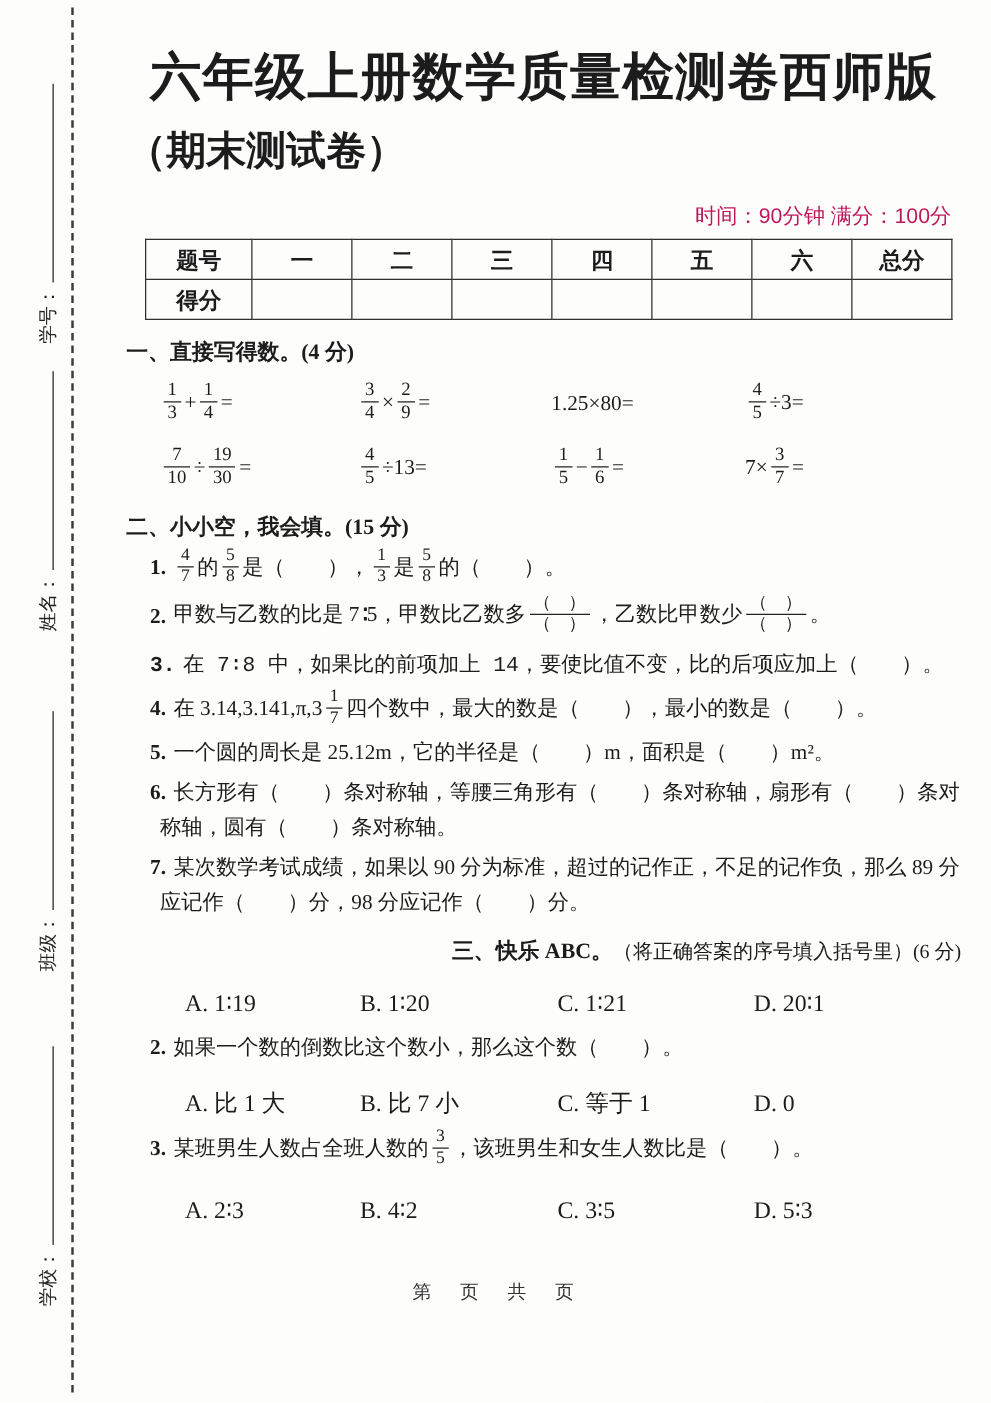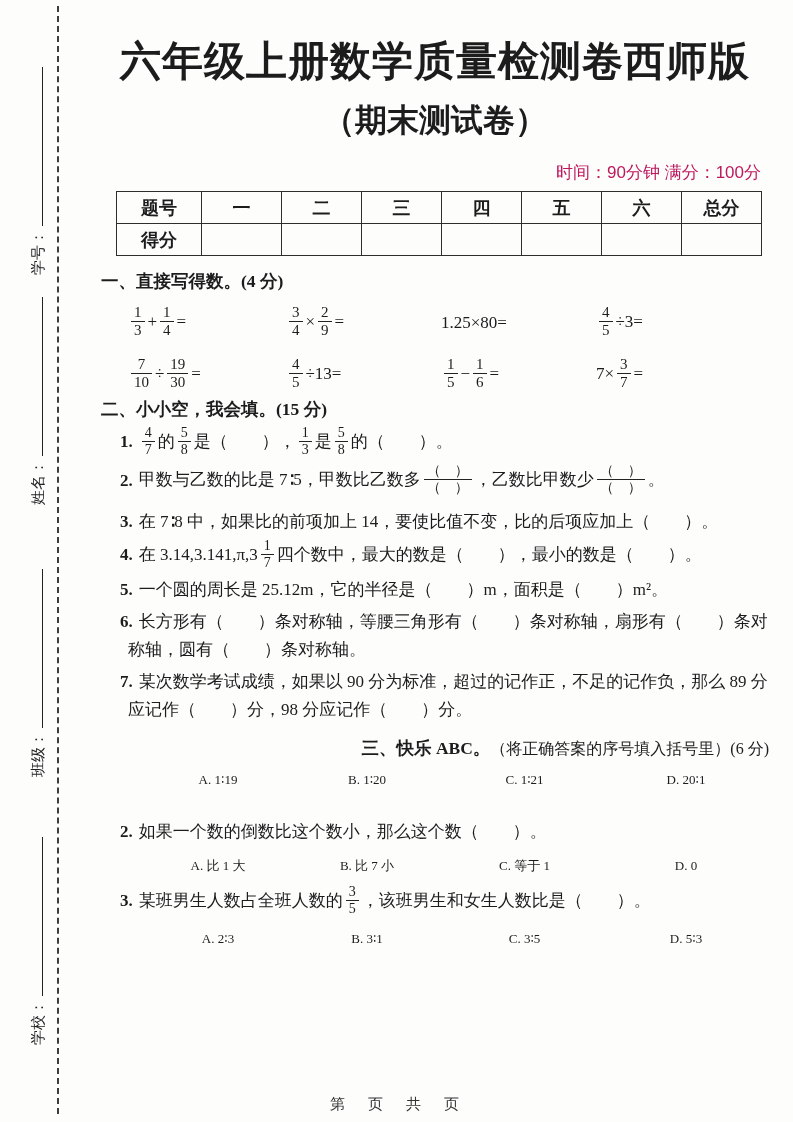--- a/index.html
+++ b/index.html
@@ -8,44 +8,44 @@
   
   .binding-line{position:absolute;left:57px;top:6px;height:1108px;border-left:2px dashed #3c3c3c;}
   .sb-field{position:absolute;left:-69px;width:210px;height:24px;display:flex;align-items:flex-end;
             transform:rotate(-90deg);font-size:15px;color:#222;}
   .sb-label{white-space:nowrap;padding-bottom:0;}
   .sb-rule{flex:1;border-bottom:1.6px solid #222;height:1px;margin:0 2px 5px 4px;}
   
   .main{position:absolute;left:101px;top:0;width:668px;}
   .title{margin-top:38px;text-align:center;font-family:"Liberation Sans","DejaVu Sans",sans-serif;
          font-weight:900;font-size:41px;letter-spacing:1px;line-height:1.15;}
-  .subtitle{margin-top:14px;text-align:center;font-family:"Liberation Sans","DejaVu Sans",sans-serif;
+  .subtitle{margin-top:14px;font-family:"Liberation Sans","DejaVu Sans",sans-serif;
             font-weight:900;font-size:32px;}
   .meta{margin-top:18px;padding-right:8px;text-align:right;
         font-family:"Liberation Sans","DejaVu Sans",sans-serif;font-size:17px;color:#be185d;}
   
   table.score{border-collapse:collapse;table-layout:fixed;width:645px;margin:7px 0 0 15px;}
   table.score td{border:1.6px solid #2e2e2e;height:31px;text-align:center;
                  font-size:18px;font-weight:bold;padding:0;}
   
   .sec-head{margin-top:13px;font-size:17.5px;font-weight:bold;}
   .sec-head .note{font-weight:normal;font-size:16px;}
   .calc-row{display:grid;grid-template-columns:158px 155px 155px 1fr;align-items:center;
             padding-left:27px;margin-top:8px;min-height:44px;font-size:17px;}
   .q{padding-left:27px;margin-top:4px;font-size:17px;line-height:28px;}
   .qnum{font-weight:bold;margin-left:-8px;margin-right:6px;}
   .opts{display:grid;grid-template-columns:140px 158px 157px 1fr;
-        padding-left:47px;margin-top:6px;font-size:13px;line-height:28px;text-align:center;}
+        padding-left:47px;margin-top:18px;font-size:19px;line-height:28px;}
   
   .frac{display:inline-block;vertical-align:middle;text-align:center;line-height:1.12;
         font-size:14px;margin:0 3px;transform:translateY(-2px);}
   .calc-row .frac{font-size:15px;}
   .fn{display:block;padding:0 3px;}
   .fd{display:block;border-top:1.3px solid #222;padding:0 3px;}
-  .footer{position:absolute;left:0;top:1095px;width:100%;text-align:center;
+  .footer{position:absolute;left:0;top:1024px;width:100%;text-align:center;
           font-size:15px;letter-spacing:4px;color:#333;
           font-family:"Liberation Sans","DejaVu Sans",sans-serif;}
 </style>
 </head>
 <body>
 
 <div class="page">
 
   <div class="binding-line"></div>
   <div class="sb-field" style="top:158px;">
@@ -113,50 +113,50 @@
       <span class="expr"><span>1.25×80=</span></span>
       <span class="expr"><span class="frac"><span class="fn">4</span><span class="fd">5</span></span><span>÷3=</span></span>
     </div>
     <div class="calc-row">
       <span class="expr"><span class="frac"><span class="fn">7</span><span class="fd">10</span></span><span>÷</span><span class="frac"><span class="fn">19</span><span class="fd">30</span></span><span>=</span></span>
       <span class="expr"><span class="frac"><span class="fn">4</span><span class="fd">5</span></span><span>÷13=</span></span>
       <span class="expr"><span class="frac"><span class="fn">1</span><span class="fd">5</span></span><span>−</span><span class="frac"><span class="fn">1</span><span class="fd">6</span></span><span>=</span></span>
       <span class="expr"><span>7×</span><span class="frac"><span class="fn">3</span><span class="fd">7</span></span><span>=</span></span>
     </div>
 
-    <div class="sec-head" style="margin-top:0;">二、小小空，我会填。(15 分)</div>
+    <div class="sec-head" style="margin-top:12px;">二、小小空，我会填。(15 分)</div>
     <div class="q" style="margin-top:6px;"><span class="qnum">1.</span><span class="frac"><span class="fn">4</span><span class="fd">7</span></span><span>的</span><span class="frac"><span class="fn">5</span><span class="fd">8</span></span><span>是（　　），</span><span class="frac"><span class="fn">1</span><span class="fd">3</span></span><span>是</span><span class="frac"><span class="fn">5</span><span class="fd">8</span></span><span>的（　　）。</span></div>
     <div class="q" style="margin-top:6px;"><span class="qnum">2.</span><span>甲数与乙数的比是 7∶5，甲数比乙数多</span><span class="frac"><span class="fn">（　）</span><span class="fd">（　）</span></span><span>，乙数比甲数少</span><span class="frac"><span class="fn">（　）</span><span class="fd">（　）</span></span><span>。</span></div>
-    <div class="q" style="margin-top:10px;"><span class="qnum">3.</span><span>在 7∶8 中，如果比的前项加上 14，要使比值不变，比的后项应加上（　　）。</span></div>
+    <div class="q" style="margin-top:10px;font-family:Liberation Mono, monospace;"><span class="qnum">3.</span><span>在 7∶8 中，如果比的前项加上 14，要使比值不变，比的后项应加上（　　）。</span></div>
     <div class="q"><span class="qnum">4.</span><span>在 3.14,3.141,π,3</span><span class="frac"><span class="fn">1</span><span class="fd">7</span></span><span>四个数中，最大的数是（　　），最小的数是（　　）。</span></div>
     <div class="q"><span class="qnum">5.</span><span>一个圆的周长是 25.12m，它的半径是（　　）m，面积是（　　）m²。</span></div>
     <div class="q"><span class="qnum">6.</span><span>长方形有（　　）条对称轴，等腰三角形有（　　）条对称轴，扇形有（　　）条对称轴，圆有（　　）条对称轴。</span></div>
     <div class="q"><span class="qnum">7.</span><span>某次数学考试成绩，如果以 90 分为标准，超过的记作正，不足的记作负，那么 89 分应记作（　　）分，98 分应记作（　　）分。</span></div>
 
     <div class="sec-head" style="margin-top:12px;text-align:right;"><span>三、快乐 ABC。</span><span class="note">（将正确答案的序号填入括号里）</span><span class="note">(6 分)</span></div>
 
     <div class="opts">
       <span>A. 1∶19</span>
       <span>B. 1∶20</span>
       <span>C. 1∶21</span>
       <span>D. 20∶1</span>
     </div>
 
-    <div class="q" style="margin-top:24px;"><span class="qnum">2.</span><span>如果一个数的倒数比这个数小，那么这个数（　　）。</span></div>
+    <div class="q" style="margin-top:6px;"><span class="qnum">2.</span><span>如果一个数的倒数比这个数小，那么这个数（　　）。</span></div>
     <div class="opts">
       <span>A. 比 1 大</span>
       <span>B. 比 7 小</span>
       <span>C. 等于 1</span>
       <span>D. 0</span>
     </div>
 
     <div class="q" style="margin-top:6px;"><span class="qnum">3.</span><span>某班男生人数占全班人数的</span><span class="frac"><span class="fn">3</span><span class="fd">5</span></span><span>，该班男生和女生人数比是（　　）。</span></div>
     <div class="opts">
       <span>A. 2∶3</span>
-      <span>B. 3∶1</span>
+      <span>B. 4∶2</span>
       <span>C. 3∶5</span>
       <span>D. 5∶3</span>
     </div>
 
   </div>
 
   <div class="footer">第　页　共　页</div>
 </div>
 
 </body></html>

